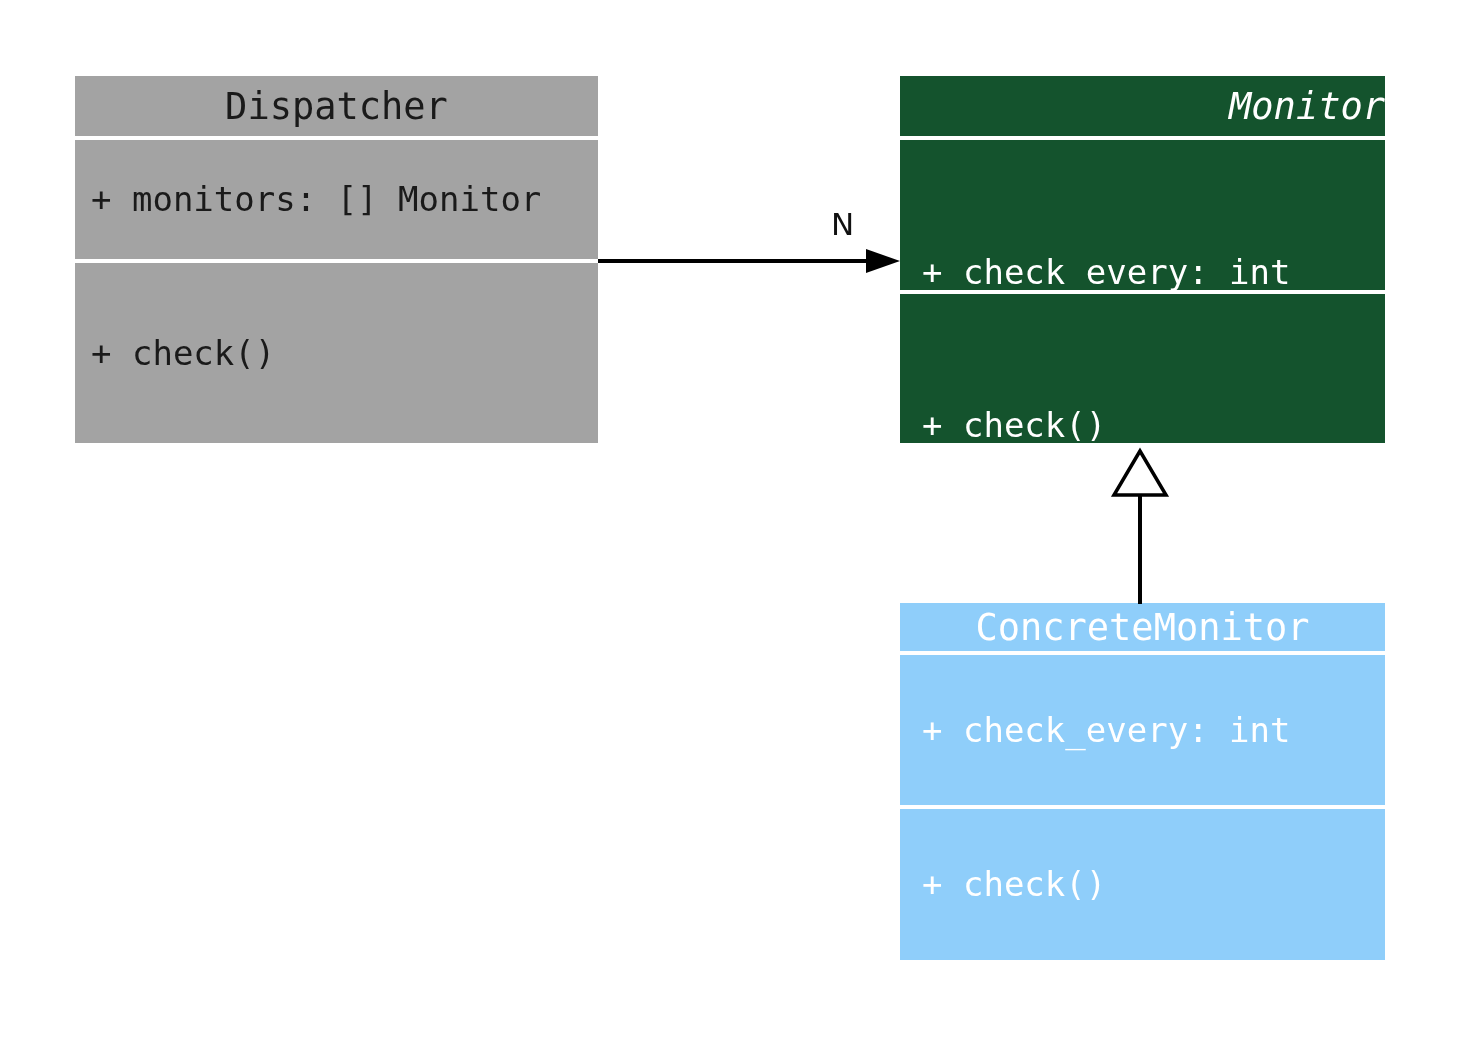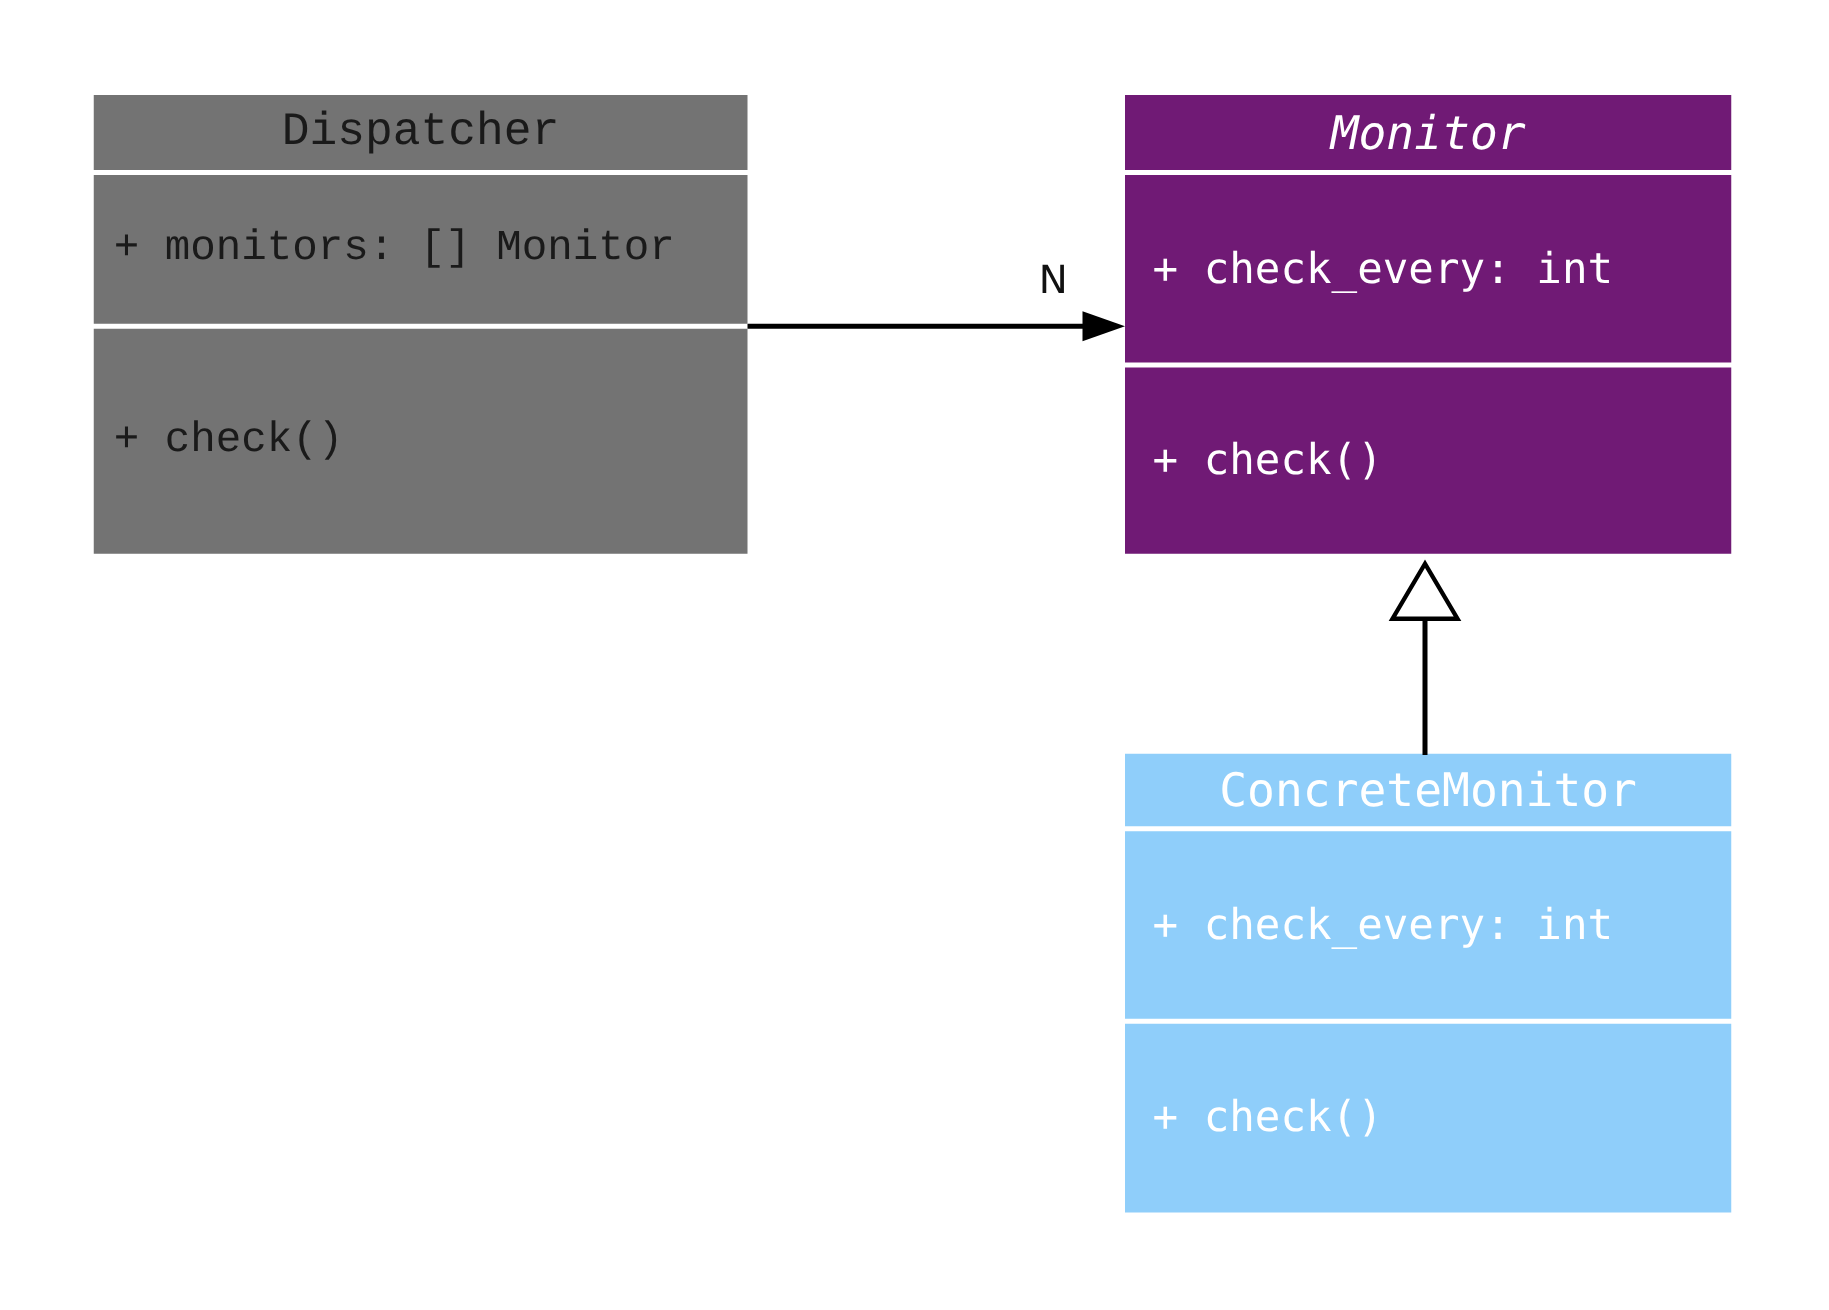--- a/index.html
+++ b/index.html
@@ -29,35 +29,35 @@
     display: flex;
     flex-direction: column;
     justify-content: center;
     font-size: 34px;
     line-height: 35px;
   }
   .line { white-space: pre; }
 
   
   .dispatcher { left: 75px; top: 76px; width: 523px; height: 367px; color: #1a1a1a; }
-  .dispatcher .sec { background: #737373; font-family: Liberation Mono, monospace; }
+  .dispatcher .sec { background: #a3a3a3; }
   .dispatcher .sec.attrs   { height: 119px; padding-left: 16px; }
   .dispatcher .sec.methods { height: 180px; padding-left: 16px; }
 
   
   .monitor { left: 900px; top: 76px; width: 485px; height: 367px; color: #ffffff; }
-  .monitor .sec { background: #701a75; }
+  .monitor .sec { background: #14532d; justify-content: flex-end; }
   .monitor .sec.header { font-style: italic; }
   .monitor .sec.attrs   { height: 150px; padding-left: 22px; }
   .monitor .sec.methods { height: 149px; padding-left: 22px; }
 
   
   .concrete { left: 900px; top: 603px; width: 485px; height: 367px; color: #ffffff; }
   .concrete .sec { background: #8fcefa; }
-  .concrete .sec.header { height: 58px; }
+  .concrete .sec.header { height: 48px; }
   .concrete .sec.attrs   { height: 150px; padding-left: 22px; }
   .concrete .sec.methods { height: 151px; padding-left: 22px; }
 
   svg.edges {
     position: absolute;
     left: 0; top: 0;
     width: 1463px; height: 1048px;
     pointer-events: none;
   }
   .n-label {

